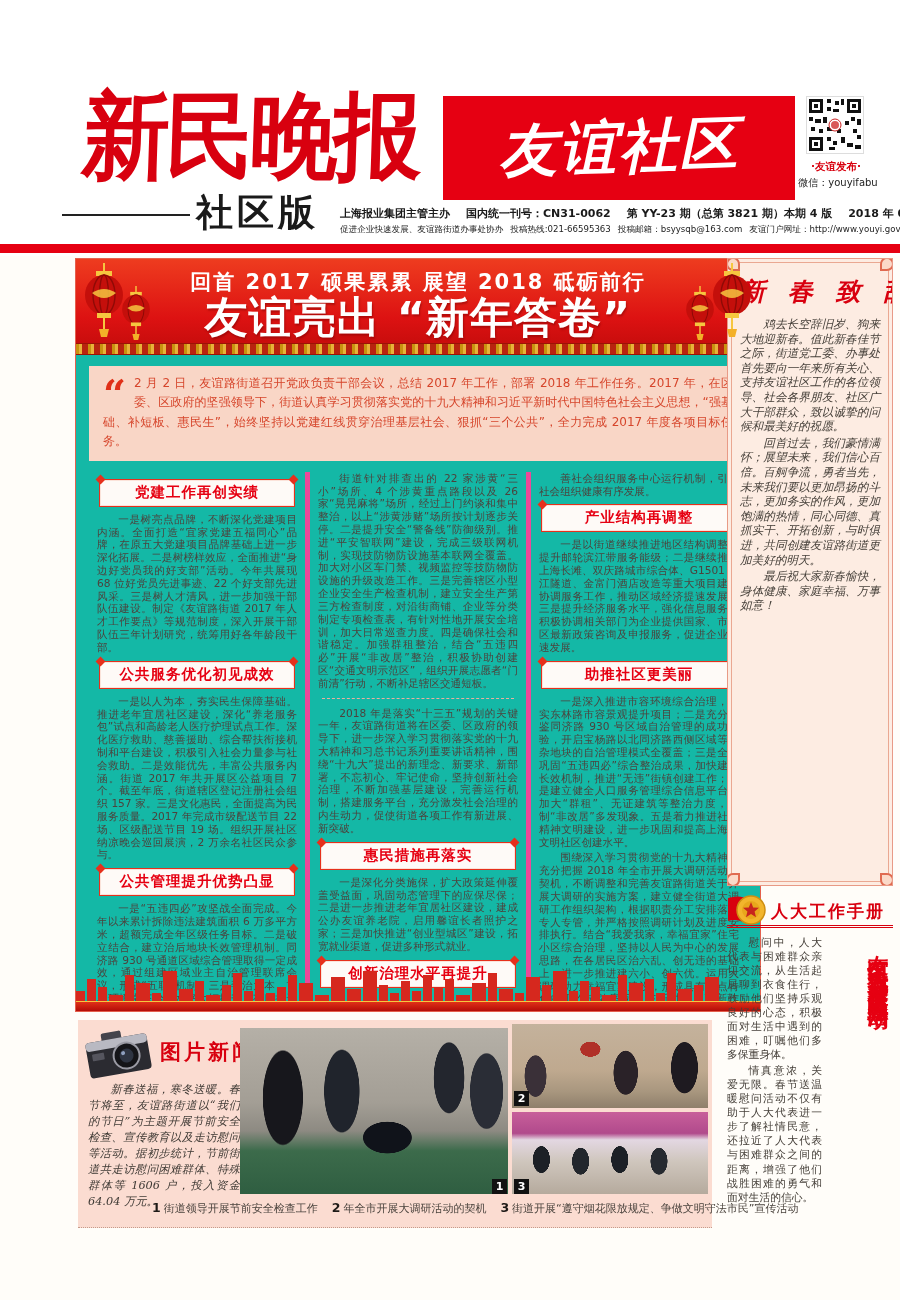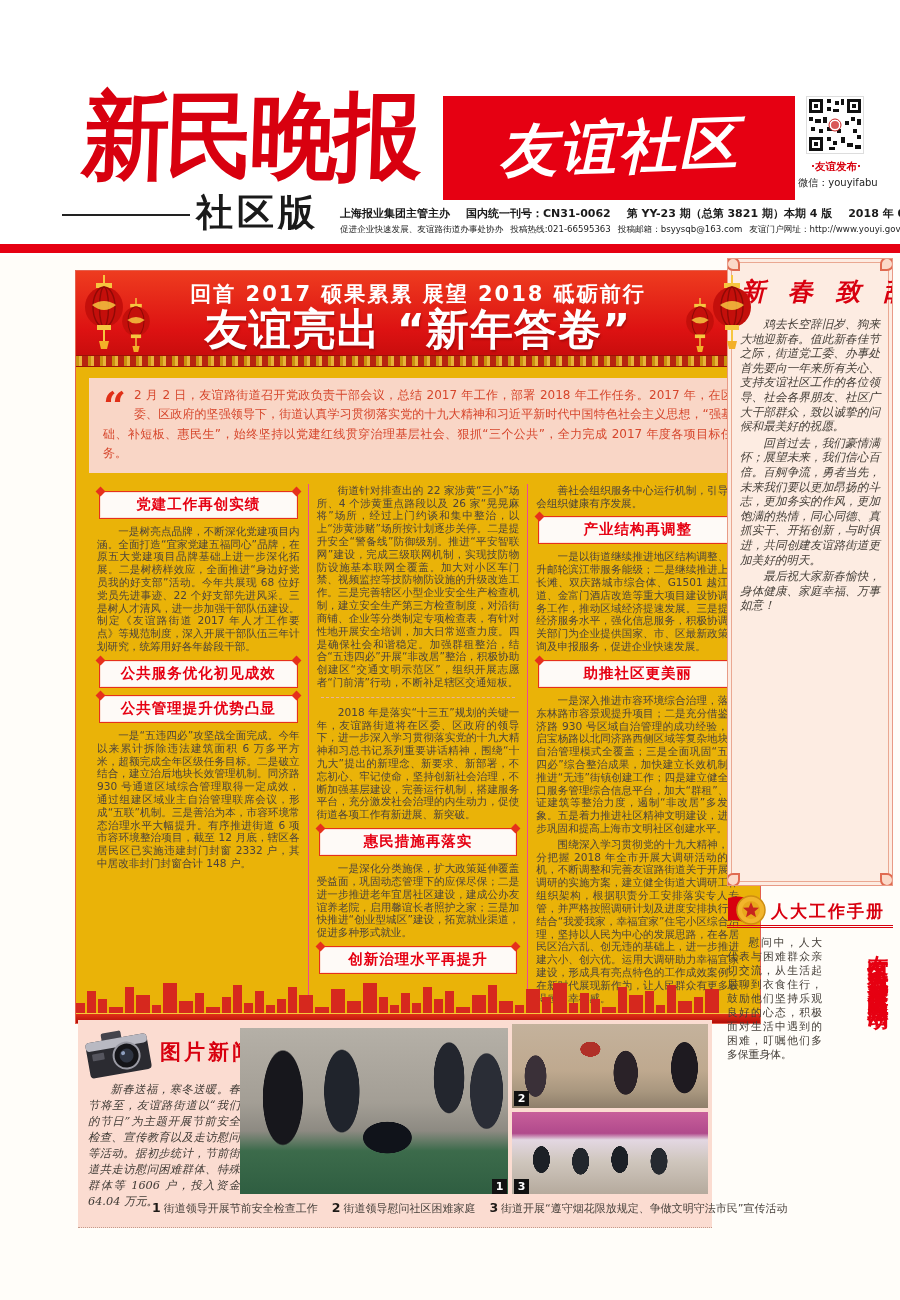--- a/index.html
+++ b/index.html
@@ -16,35 +16,35 @@
   .qr { position:absolute; left:806px; top:96px; width:58px; height:58px; background:#fff; border:1px solid #ddd; }
   .qr-label { position:absolute; left:796px; top:160px; width:80px; text-align:center; font-size:10.5px; font-weight:700; color:#d8000f; }
   .wechat { position:absolute; left:790px; top:176px; width:96px; text-align:center; font-size:10px; color:#222; }
   .info1 { position:absolute; left:340px; top:206px; width:558px; font-size:11px; font-weight:700; color:#1a1a1a; white-space:nowrap; }
   .info1 .inf { display:inline-block; margin-right:16px; }
   .info2 { position:absolute; left:340px; top:224px; width:558px; font-size:8.6px; color:#222; white-space:nowrap; }
   .info2 .inf { display:inline-block; margin-right:7px; }
   .red-bar { position:absolute; left:0; top:244px; width:900px; height:9px; background:#e60012; }
 
   
-  .main-frame { position:absolute; left:75px; top:270px; width:686px; height:754px; background:#eab308; border:1px solid #e4604e; overflow:hidden; }
+  .main-frame { position:absolute; left:75px; top:258px; width:686px; height:754px; background:#14b8a6; border:1px solid #e4604e; overflow:hidden; }
   .banner { position:relative; width:100%; height:84px; background:linear-gradient(180deg,#ee3c1f 0%,#dd1212 70%,#c90d0d 100%); text-align:center; }
   .kicker { padding-top:9px; font-size:21px; font-weight:700; color:#fff; letter-spacing:2px; }
   .headline { font-size:43px; font-weight:900; color:#fff; letter-spacing:1px; line-height:1.0; text-shadow:1px 2px 2px rgba(120,0,0,.45); white-space:nowrap; }
   .lantern { position:absolute; z-index:3; }
   .lattice { width:100%; height:12px; background:
       repeating-linear-gradient(90deg,#c9920f 0 3px,#e8b23a 3px 6px,#b8240f 6px 12px);
       border-top:1px solid #9c1206; border-bottom:1px solid #9c1206; }
   .intro-box { margin:11px 13px 9px 13px; background:#f9d6c6; padding:8px 14px 9px 14px; }
   .intro-text { font-size:12px; line-height:1.62; color:#d6452b; text-align:justify; }
   .intro-quote { float:left; font-size:40px; line-height:.7; font-weight:900; color:#e03018; margin:6px 8px 0 0; font-family:"DejaVu Serif",serif; }
 
   .cols { display:flex; gap:0; padding:2px 13px 0 13px; height:540px; overflow:hidden; }
   .article-col { flex:1; padding:0 8px; overflow:hidden; }
-  .article-col + .article-col { border-left:1px solid #ec4899; }
+  .article-col + .article-col { border-left:5px solid #ec4899; }
   .b-heading { margin:7px 2px 6px 2px; border:1.5px solid #e6301c; background:#fefaf7; color:#e60012; font-weight:800; font-size:14.5px; text-align:center; padding:3px 0 4px 0; letter-spacing:1px; position:relative; box-shadow:0 0 0 1px #fbe3da inset; }
   .b-heading::before, .b-heading::after { content:""; position:absolute; top:-4px; width:7px; height:7px; background:#e6301c; transform:rotate(45deg); }
   .b-heading::before { left:-3px; } .b-heading::after { right:-3px; }
   .b-para { font-size:10.6px; line-height:1.21; color:#4c433d; text-align:justify; text-indent:2em; margin-bottom:3px; }
   .b-divider { border-top:1px dashed #e9b09e; margin:8px 4px 8px 4px; }
 
   .skyline-wrap { position:absolute; left:0; bottom:0; width:100%; height:44px; }
   .skyline { position:absolute; bottom:10px; left:0; width:100%; height:32px; display:flex; align-items:flex-end; }
   .skyline .bar { background:#d6281e; margin-right:2px; flex:none; }
   .ribbon { position:absolute; bottom:0; left:0; width:100%; height:10px; background:linear-gradient(180deg,#e03018,#b30d08); border-top:1px solid #f6c63f; }
@@ -225,20 +225,21 @@
   <div class="intro-box">
     <span class="intro-quote">“</span>
     <div class="intro-text">2 月 2 日，友谊路街道召开党政负责干部会议，总结 2017 年工作，部署 2018 年工作任务。2017 年，在区委、区政府的坚强领导下，街道认真学习贯彻落实党的十九大精神和习近平新时代中国特色社会主义思想，“强基础、补短板、惠民生”，始终坚持以党建红线贯穿治理基层社会、狠抓“三个公共”，全力完成 2017 年度各项目标任务。</div>
   </div>
 
   <div class="cols">
     <div class="article-col">
         <div class="b-heading">党建工作再创实绩</div>
         <div class="b-para">一是树亮点品牌，不断深化党建项目内涵。全面打造“宜家党建五福同心”品牌，在原五大党建项目品牌基础上进一步深化拓展。二是树榜样效应，全面推进“身边好党员我的好支部”活动。今年共展现 68 位好党员先进事迹、22 个好支部先进风采。三是树人才清风，进一步加强干部队伍建设。制定《友谊路街道 2017 年人才工作要点》等规范制度，深入开展干部队伍三年计划研究，统筹用好各年龄段干部。</div>
         <div class="b-heading">公共服务优化初见成效</div>
+        <div class="b-para">一是以人为本，夯实民生保障基础。推进老年宜居社区建设，深化“养老服务包”试点和高龄老人医疗护理试点工作。深化医疗救助、慈善援助、综合帮扶衔接机制和平台建设，积极引入社会力量参与社会救助。二是效能优先，丰富公共服务内涵。街道 2017 年共开展区公益项目 7 个。截至年底，街道辖区登记注册社会组织 157 家。三是文化惠民，全面提高为民服务质量。2017 年完成市级配送节目 22 场、区级配送节目 19 场。组织开展社区纳凉晚会巡回展演，2 万余名社区民众参与。</div>
         <div class="b-heading">公共管理提升优势凸显</div>
         <div class="b-para">一是“五违四必”攻坚战全面完成。今年以来累计拆除违法建筑面积 6 万多平方米，超额完成全年区级任务目标。二是破立结合，建立治后地块长效管理机制。同济路 930 号通道区域综合管理取得一定成效，通过组建区域业主自治管理联席会议，形成“五联”机制。三是善治为本，市容环境常态治理水平大幅提升。有序推进街道 6 项市容环境整治项目，截至 12 月底，辖区各居民区已实施违建封门封窗 2332 户，其中居改非封门封窗合计 148 户。</div>
       </div>
     <div class="article-col">
         <div class="b-para">街道针对排查出的 22 家涉黄“三小”场所、4 个涉黄重点路段以及 26 家“晃晃麻将”场所，经过上门约谈和集中整治，以上“涉黄涉赌”场所按计划逐步关停。二是提升安全“警备线”防御级别。推进“平安智联网”建设，完成三级联网机制，实现技防物防设施基本联网全覆盖。加大对小区车门禁、视频监控等技防物防设施的升级改造工作。三是完善辖区小型企业安全生产检查机制，建立安全生产第三方检查制度，对沿街商铺、企业等分类制定专项检查表，有针对性地开展安全培训，加大日常巡查力度。四是确保社会和谐稳定。加强群租整治，结合“五违四必”开展“非改居”整治，积极协助创建区“交通文明示范区”，组织开展志愿者“门前清”行动，不断补足辖区交通短板。</div>
         <div class="b-divider"></div>
         <div class="b-para">2018 年是落实“十三五”规划的关键一年，友谊路街道将在区委、区政府的领导下，进一步深入学习贯彻落实党的十九大精神和习总书记系列重要讲话精神，围绕“十九大”提出的新理念、新要求、新部署，不忘初心、牢记使命，坚持创新社会治理，不断加强基层建设，完善运行机制，搭建服务平台，充分激发社会治理的内生动力，促使街道各项工作有新进展、新突破。</div>
         <div class="b-heading">惠民措施再落实</div>
         <div class="b-para">一是深化分类施保，扩大政策延伸覆盖受益面，巩固动态管理下的应保尽保；二是进一步推进老年宜居社区建设，建成公办友谊养老院，启用馨谊长者照护之家；三是加快推进“创业型城区”建设，拓宽就业渠道，促进多种形式就业。</div>
         <div class="b-heading">创新治理水平再提升</div>
@@ -336,20 +337,21 @@
     </div>
     <div class="renda-title">人大工作手册</div>
   </div>
   <div class="renda-body">
     <div class="v-headline">
       <div class="v-line">友谊组区人大代表开展</div>
       <div class="v-line">春节送温暖慰问活动</div>
     </div>
     <div>
         <div class="r-para">慰问中，人大代表与困难群众亲切交流，从生活起居聊到衣食住行，鼓励他们坚持乐观良好的心态，积极面对生活中遇到的困难，叮嘱他们多多保重身体。</div>
+        <div class="r-para">情真意浓，关爱无限。春节送温暖慰问活动不仅有助于人大代表进一步了解社情民意，还拉近了人大代表与困难群众之间的距离，增强了他们战胜困难的勇气和面对生活的信心。</div>
       </div>
 
   </div>
 </div>
 
 <div class="photo-panel">
   <div class="camera">
     <svg width="64" height="46" viewBox="0 0 64 46">
       <rect x="18" y="1" width="20" height="10" rx="2" fill="#44444c"></rect>
       <rect x="1" y="8" width="62" height="36" rx="4" fill="#2b2b31"></rect>
@@ -361,14 +363,14 @@
     </svg>
   </div>
   <div class="pn-title">图片新闻</div>
   <div class="pn-intro">新春送福，寒冬送暖。春节将至，友谊路街道以“我们的节日”为主题开展节前安全检查、宣传教育以及走访慰问等活动。据初步统计，节前街道共走访慰问困难群体、特殊群体等 1606 户，投入资金 64.04 万元。</div>
   <div class="photo photo-1"></div>
   <div class="photo photo-2"></div>
   <div class="photo photo-3"></div>
   <div class="badge badge-1">1</div>
   <div class="badge badge-2">2</div>
   <div class="badge badge-3">3</div>
-  <div class="captions" id="captions-row"><span class="caption"><span class="num">1</span><span>街道领导开展节前安全检查工作</span></span><span class="caption"><span class="num">2</span><span>街道领导慰问社区困难家庭</span></span><span class="caption"><span class="num">3</span><span>街道开展“遵守烟花限放规定、争做文明守法市民”宣传活动</span></span></div>
+  <div class="captions" id="captions-row"><span class="caption"><span class="num">1</span><span>街道领导开展节前安全检查工作</span></span><span class="caption"><span class="num">2</span><span>年全市开展大调研活动的契机</span></span><span class="caption"><span class="num">3</span><span>街道开展“遵守烟花限放规定、争做文明守法市民”宣传活动</span></span></div>
 </div>
 
 </body></html>

